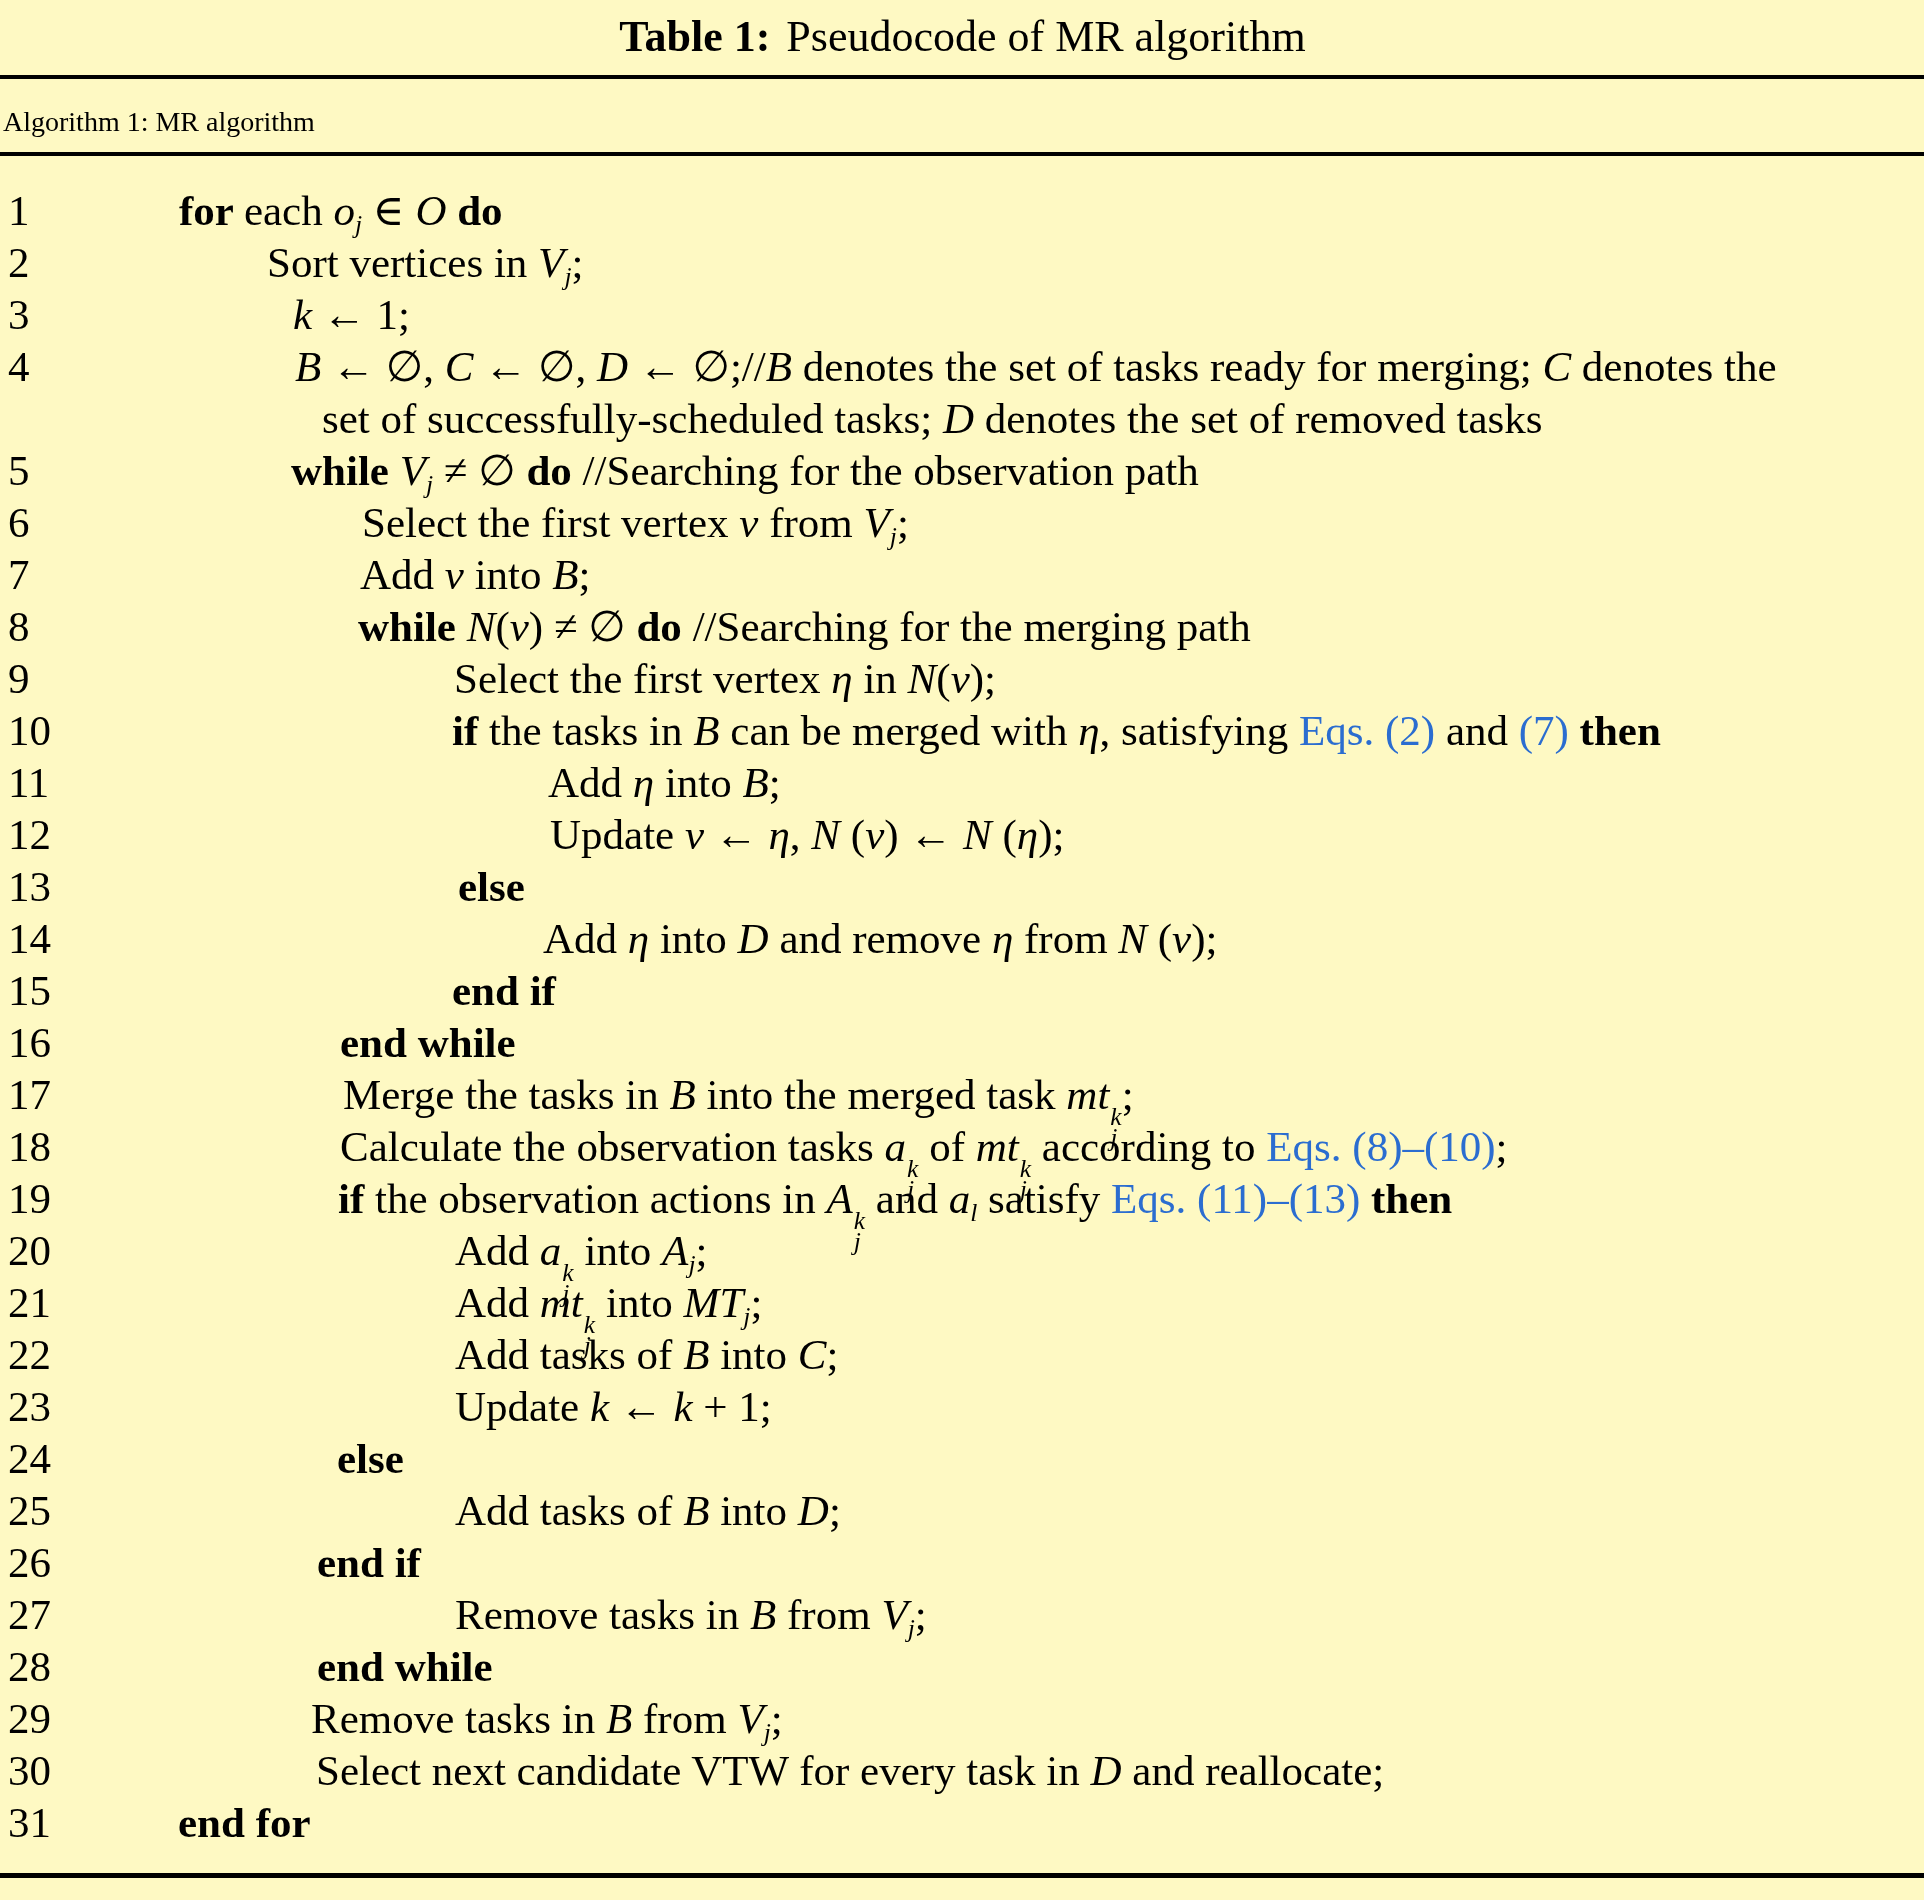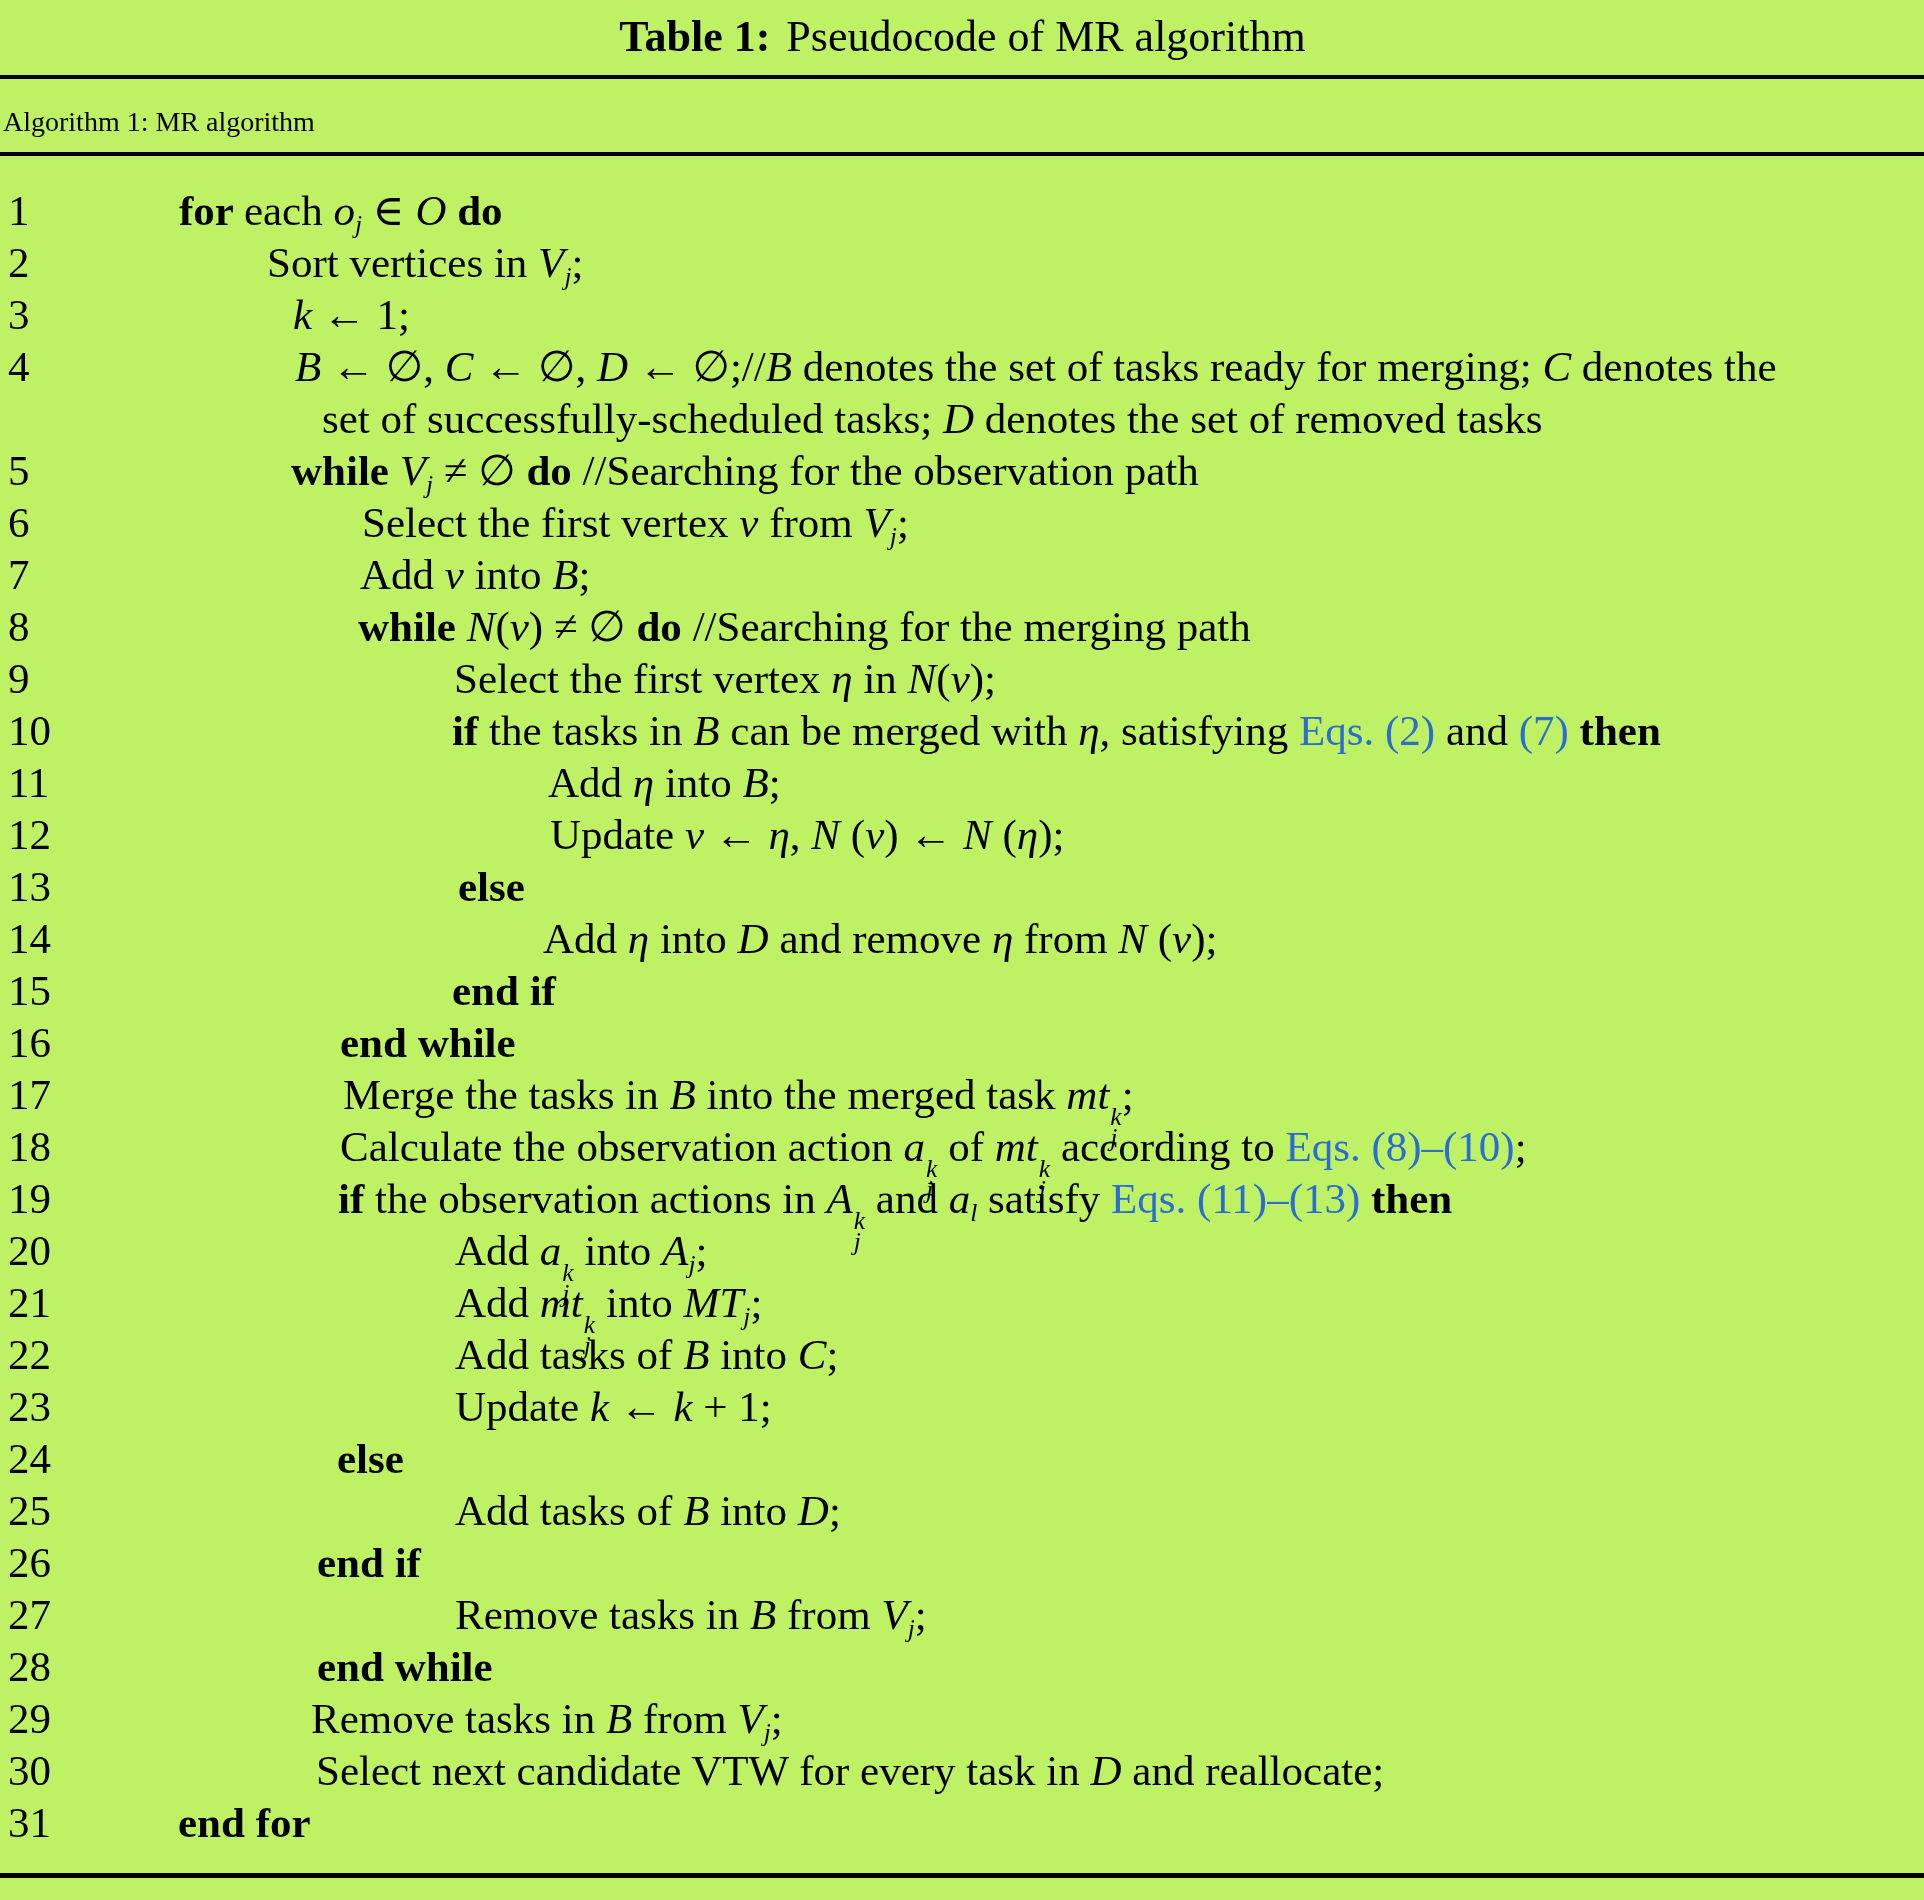--- a/index.html
+++ b/index.html
@@ -1,20 +1,20 @@
 <!DOCTYPE html>
 <html><head>
 <meta charset="utf-8">
 <style>
   html,body{margin:0;padding:0;background:#ffffff;}
   .page{
     position:relative;
     width:1925px;
     height:1900px;
-    background:#bef264;
+    background:#fef9c3;
     color:#000000;
     font-family:"Liberation Serif","DejaVu Serif",serif;
     overflow:hidden;
   }
   .title{
     position:absolute;
     top:5.9px;left:0;width:100%;
     text-align:center;
     font-size:44px;
     line-height:61px;
@@ -136,21 +136,21 @@
       <div class="row">
         <span class="num">16</span>
         <span class="content" style="padding-left: 340px;"><span class="b">end while</span></span>
       </div>
       <div class="row">
         <span class="num">17</span>
         <span class="content" style="padding-left: 343px;"><span>Merge the tasks in </span><span class="it">B</span><span> into the merged task </span><span class="it">mt</span><span class="ss"><span>k</span><span>j</span></span><span>;</span></span>
       </div>
       <div class="row">
         <span class="num">18</span>
-        <span class="content" style="padding-left: 340px;"><span>Calculate the observation action </span><span class="it">a</span><span class="ss"><span>k</span><span>j</span></span><span> of </span><span class="it">mt</span><span class="ss"><span>k</span><span>j</span></span><span> according to </span><span class="lnk">Eqs. (8)–(10)</span><span>;</span></span>
+        <span class="content" style="padding-left: 340px;"><span>Calculate the observation tasks </span><span class="it">a</span><span class="ss"><span>k</span><span>j</span></span><span> of </span><span class="it">mt</span><span class="ss"><span>k</span><span>j</span></span><span> according to </span><span class="lnk">Eqs. (8)–(10)</span><span>;</span></span>
       </div>
       <div class="row">
         <span class="num">19</span>
         <span class="content" style="padding-left: 338px;"><span class="b">if </span><span>the observation actions in </span><span class="it">A</span><span class="ss"><span>k</span><span>j</span></span><span> and </span><span class="it">a</span><span class="sb">l</span><span> satisfy </span><span class="lnk">Eqs. (11)–(13)</span><span> </span><span class="b">then</span></span>
       </div>
       <div class="row">
         <span class="num">20</span>
         <span class="content" style="padding-left: 455px;"><span>Add </span><span class="it">a</span><span class="ss"><span>k</span><span>j</span></span><span> into </span><span class="it">A</span><span class="sb">j</span><span>;</span></span>
       </div>
       <div class="row">

